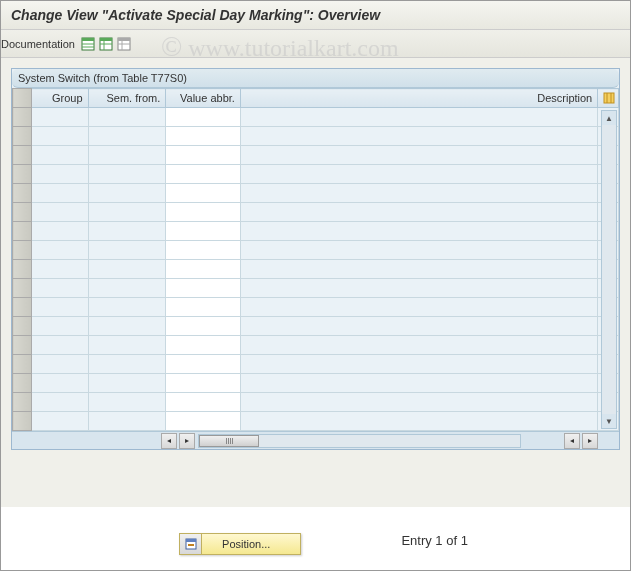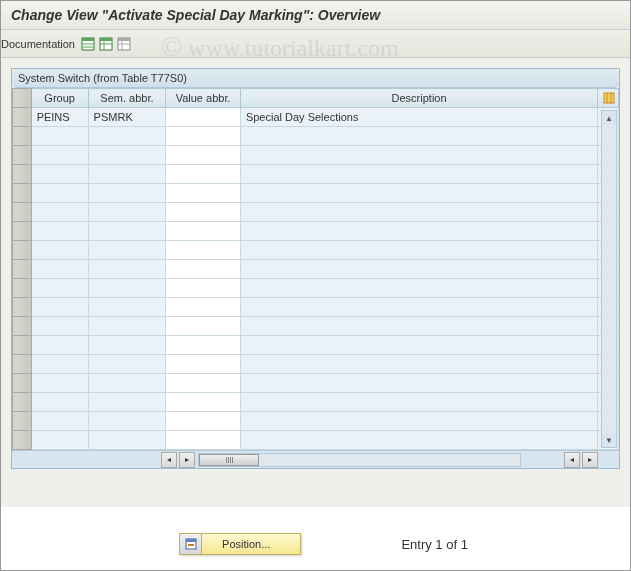--- a/index.html
+++ b/index.html
@@ -12,21 +12,21 @@
     .toolbar-text { color: #333; font-size: 11px; margin-right: 4px; }
     .toolbar-icon { width: 18px; height: 18px; display: inline-flex; align-items: center; justify-content: center; cursor: pointer; }
     
     .content-area { padding: 10px; background: #f0f0ea; height: calc(100% - 120px); }
     
     .table-container { border: 1px solid #9db8d0; background: #e8f0f5; }
     .table-title { background: linear-gradient(#e0ebf0, #d0e0ea); padding: 3px 6px; font-size: 11px; color: #333; border-bottom: 1px solid #b0c8d8; border-radius: 6px; }
     
     .grid-wrapper { position: relative; }
     .grid { width: 100%; border-collapse: collapse; table-layout: fixed; }
-    .grid th { background: linear-gradient(#e8f0f5, #d8e5ee); border: 1px solid #b0c8d8; padding: 3px 5px; text-align: center; font-weight: normal; color: #333; font-size: 11px; height: 14px; }
+    .grid th { background: linear-gradient(#e8f0f5, #d8e5ee); border: 1px solid #b0c8d8; padding: 3px 5px; text-align: right; font-weight: normal; color: #333; font-size: 11px; height: 14px; }
     .grid td { border: 1px solid #c8d8e0; padding: 2px 5px; height: 19px; background: #eaf2f7; color: #333; font-size: 11px; }
     .grid .row-selector { width: 18px; background: linear-gradient(90deg, #d8d8d0, #c8c8c0); border: 1px solid #aaa; }
     .grid td.row-selector { background: linear-gradient(90deg, #d8d8d0, #c8c8c0); }
     .grid td.value-cell { background: #fff; }
     
     .col-group { width: 55px; }
     .col-sem { width: 75px; }
     .col-val { width: 72px; }
     .col-desc { width: 345px; }
     .col-config { width: 20px; }
@@ -36,21 +36,21 @@
     .vscroll { position: absolute; right: 2px; top: 22px; bottom: 20px; width: 16px; background: #e0e8ee; border: 1px solid #b0c8d8; }
     .vscroll-btn { position: absolute; left: 0; width: 14px; height: 14px; background: #d8e5ee; display:flex; align-items:center; justify-content:center; font-size:8px; color:#555; cursor: pointer; }
     
     .hscroll-row { display: flex; align-items: center; background: #d8e5ee; border-top: 1px solid #b0c8d8; height: 18px; }
     .hscroll-btn { width: 16px; height: 16px; background: linear-gradient(#f0f0f0, #d8d8d8); border: 1px solid #aaa; display:flex; align-items:center; justify-content:center; font-size:8px; color:#333; cursor: pointer; margin: 0 1px; }
     .hscroll-track { flex: 1; height: 14px; background: #e0e8ee; border: 1px solid #b0c8d8; position: relative; margin: 0 2px; }
     .hscroll-thumb { position: absolute; left: 0; top: 0; bottom: 0; width: 60px; background: linear-gradient(#f0f0f0, #d0d0d0); border: 1px solid #999; display:flex; align-items:center; justify-content:center; }
     .hscroll-grip { width: 20px; height: 6px; display:flex; gap:1px; justify-content:center;}
     .hscroll-grip span{ width:1px; background:#888; height:6px;}
     
-    .footer-area { position: absolute; bottom: 15px; left: 16px; right: 0; display: flex; align-items: center; padding: 0 40px; gap: 100px; justify-content: center;}
+    .footer-area { position: absolute; bottom: 15px; left: 16px; right: 0; display: flex; padding: 0 40px; gap: 100px; justify-content: center;}
     .position-btn { display: inline-flex; align-items: center; background: linear-gradient(#fff8d0, #f5e890); border: 1px solid #c0b060; height: 22px; cursor: pointer; box-shadow: 1px 1px 2px rgba(0,0,0,0.2); }
     .position-icon-box { width: 22px; height: 20px; background: linear-gradient(#f0f0f0, #d8d8d8); border-right: 1px solid #c0b060; display:flex; align-items:center; justify-content:center;}
     .position-text { padding: 0 30px 0 20px; font-size: 11px; color: #333; }
     .entry-text { font-size: 13px; color: #333; }
     
     .watermark { position: absolute; top: 30px; left: 160px; font-size: 24px; color: rgba(200,200,200,0.6); font-family: Liberation Serif, serif; pointer-events: none; z-index: 100; }
     .watermark .copy { font-size: 28px; }
     
     svg { display: block; }
   </style>
@@ -101,41 +101,33 @@
           <col class="col-group">
           <col class="col-sem">
           <col class="col-val">
           <col class="col-desc">
           <col class="col-config">
         </colgroup>
         <thead>
           <tr>
             <th class="row-selector"></th>
             <th>Group</th>
-            <th>Sem. abbr.</th>
+            <th>Sem. from.</th>
             <th>Value abbr.</th>
             <th>Description</th>
             <th class="config-header">
               <svg width="12" height="12">
                   <rect x="1" y="1" width="10" height="10" fill="#f5d060" stroke="#c09020"></rect>
                   <line x1="4" y1="1" x2="4" y2="11" stroke="#c09020"></line>
                   <line x1="8" y1="1" x2="8" y2="11" stroke="#c09020"></line>
                 </svg>
             </th>
           </tr>
         </thead>
         <tbody>
-          <tr>
-            <td class="row-selector"></td>
-            <td>PEINS</td>
-            <td>PSMRK</td>
-            <td class="value-cell"></td>
-            <td>Special Day Selections</td>
-            <td></td>
-          </tr>
 
           <tr>
               <td class="row-selector"></td>
               <td></td>
               <td></td>
               <td class="value-cell"></td>
               <td></td>
               <td></td>
             </tr>
           <tr>

